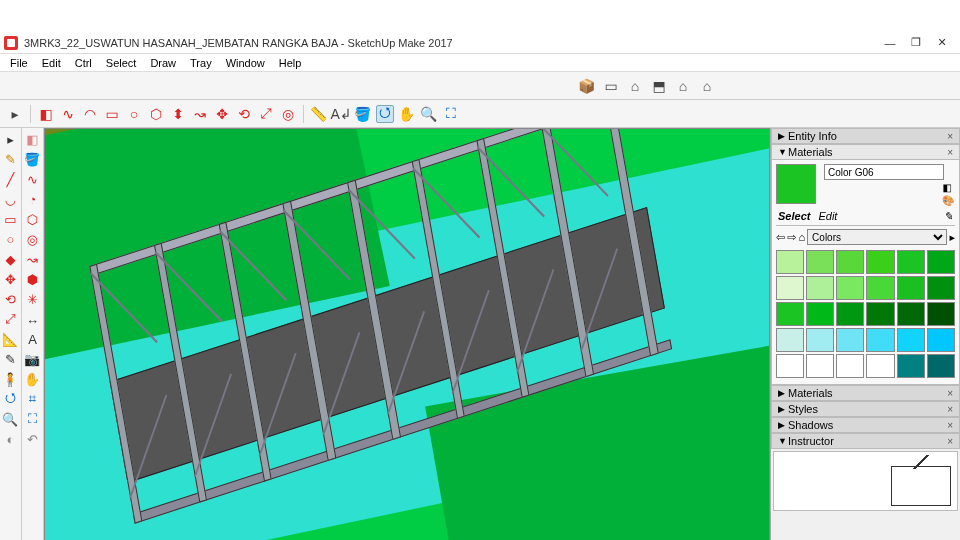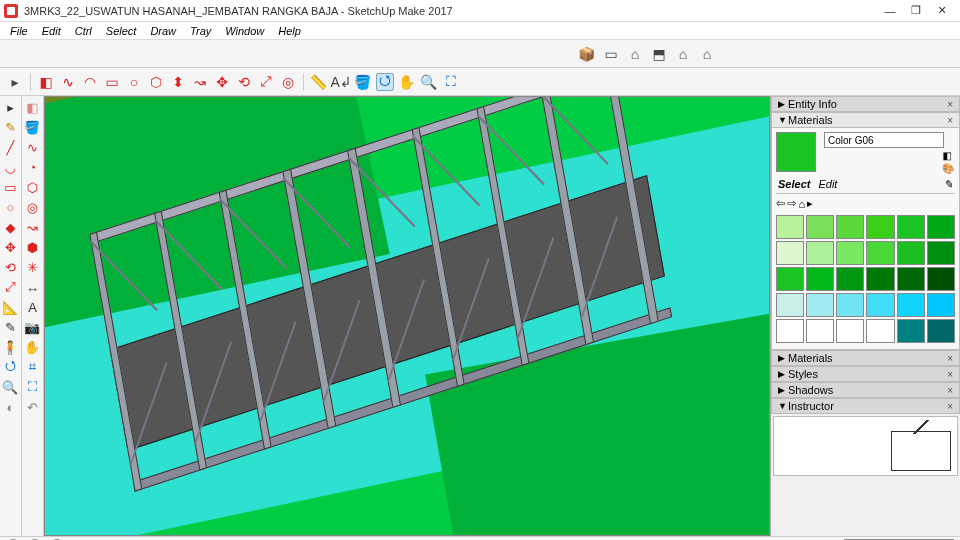--- a/index.html
+++ b/index.html
@@ -1,25 +1,25 @@
 <!DOCTYPE html>
 <html><head>
 <meta charset="utf-8">
 <style>
 * { margin:0; padding:0; box-sizing:border-box; font-family:"Segoe UI",Tahoma,sans-serif; font-size:11px; user-select:none; }
 body { width:960px; height:540px; background:#fff; overflow:hidden; position:relative; }
 
-.titlebar { height:22px; background:#fff; display:flex; align-items:center; padding:0 4px; border-bottom:1px solid #ddd; }
+.titlebar { height:22px; background:#fff; display:flex; align-items:center; padding:0 4px; border-bottom:1px solid #ddd;margin-top:32px; }
 .su-icon { width:14px; height:14px; background:#e03030; border-radius:2px; margin-right:6px; position:relative; }
 .su-icon::before { content:""; position:absolute; inset:3px; background:#fff; border-radius:1px; }
 .title-text { flex:1; color:#333; font-size:11px; }
 .win-btns { display:flex; gap:14px; padding-right:8px; }
 .win-btn { width:12px; height:12px; display:flex; align-items:center; justify-content:center; color:#333; cursor:default; }
 
-.menubar { height:18px; display:flex; align-items:center; padding:0 4px; gap:2px; border-bottom:1px solid #ddd; background:#fff;font-style:italic;}
+.menubar { height:18px; display:flex; align-items:center; padding:0 4px; gap:2px; border-bottom:1px solid #ddd; background:#fff;}
 .menu-item { padding:1px 6px; cursor:default; }
 
 .toolbar-strip { height:28px; background:#f5f5f5; border-bottom:1px solid #ccc; display:flex; align-items:center; padding:0 6px; gap:4px; }
 .top-strip { justify-content:center; gap:6px; padding-left:340px; }
 .tbtn { width:18px; height:18px; display:flex; align-items:center; justify-content:center; font-size:14px; color:#444; cursor:default; }
 .tbtn.active { background:#cde6f7; border:1px solid #7ab; border-radius:2px; }
 .sep { width:1px; height:18px; background:#ccc; margin:0 2px; }
 
 .tool-area { display:flex; height:440px; }
 .palette { width:22px; background:#f5f5f5; border-right:1px solid #ccc; display:flex; flex-direction:column; align-items:center; padding-top:2px; gap:2px; }
@@ -224,20 +224,21 @@
       </div>
       <div class="mat-tabs">
         <span class="sel">Select</span>
         <span>Edit</span>
         <span style="margin-left:auto">✎</span>
       </div>
       <div class="mat-nav">
         <span>⇦</span>
         <span>⇨</span>
         <span>⌂</span>
+        <select><option>Colors</option></select>
         <span>▸</span>
       </div>
       <div class="grid" id="swgrid">
           <div class="sw" style="background: rgb(184, 242, 154);"></div>
           <div class="sw" style="background: rgb(122, 224, 90);"></div>
           <div class="sw" style="background: rgb(90, 216, 58);"></div>
           <div class="sw" style="background: rgb(58, 208, 26);"></div>
           <div class="sw" style="background: rgb(27, 196, 35);"></div>
           <div class="sw" style="background: rgb(0, 168, 24);"></div>
           <div class="sw" style="background: rgb(223, 247, 207);"></div>

